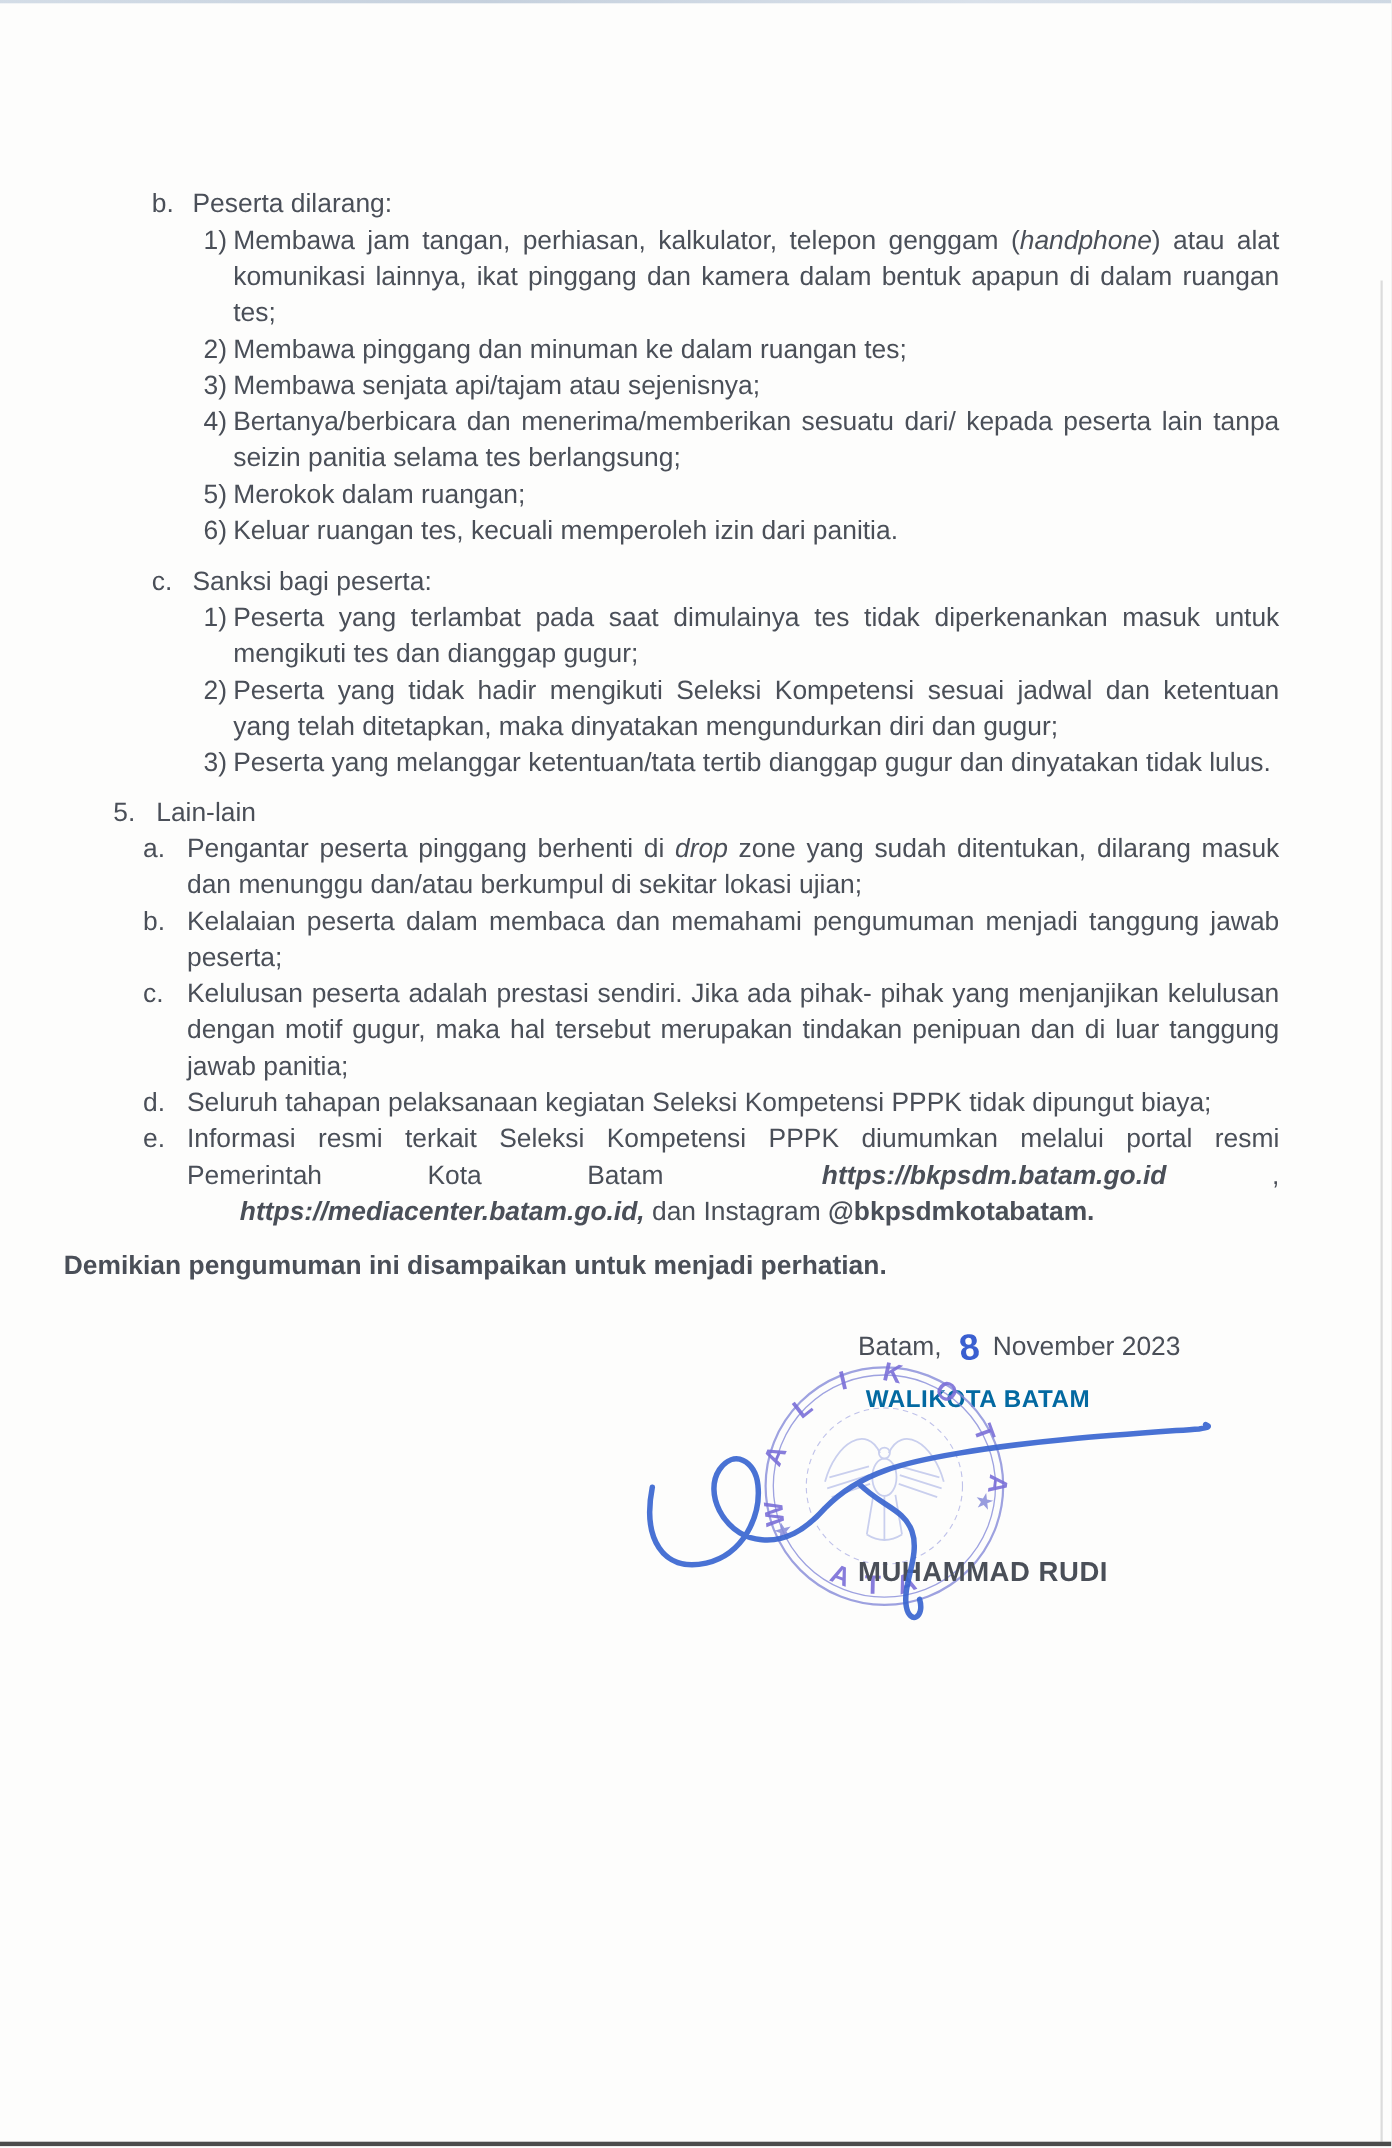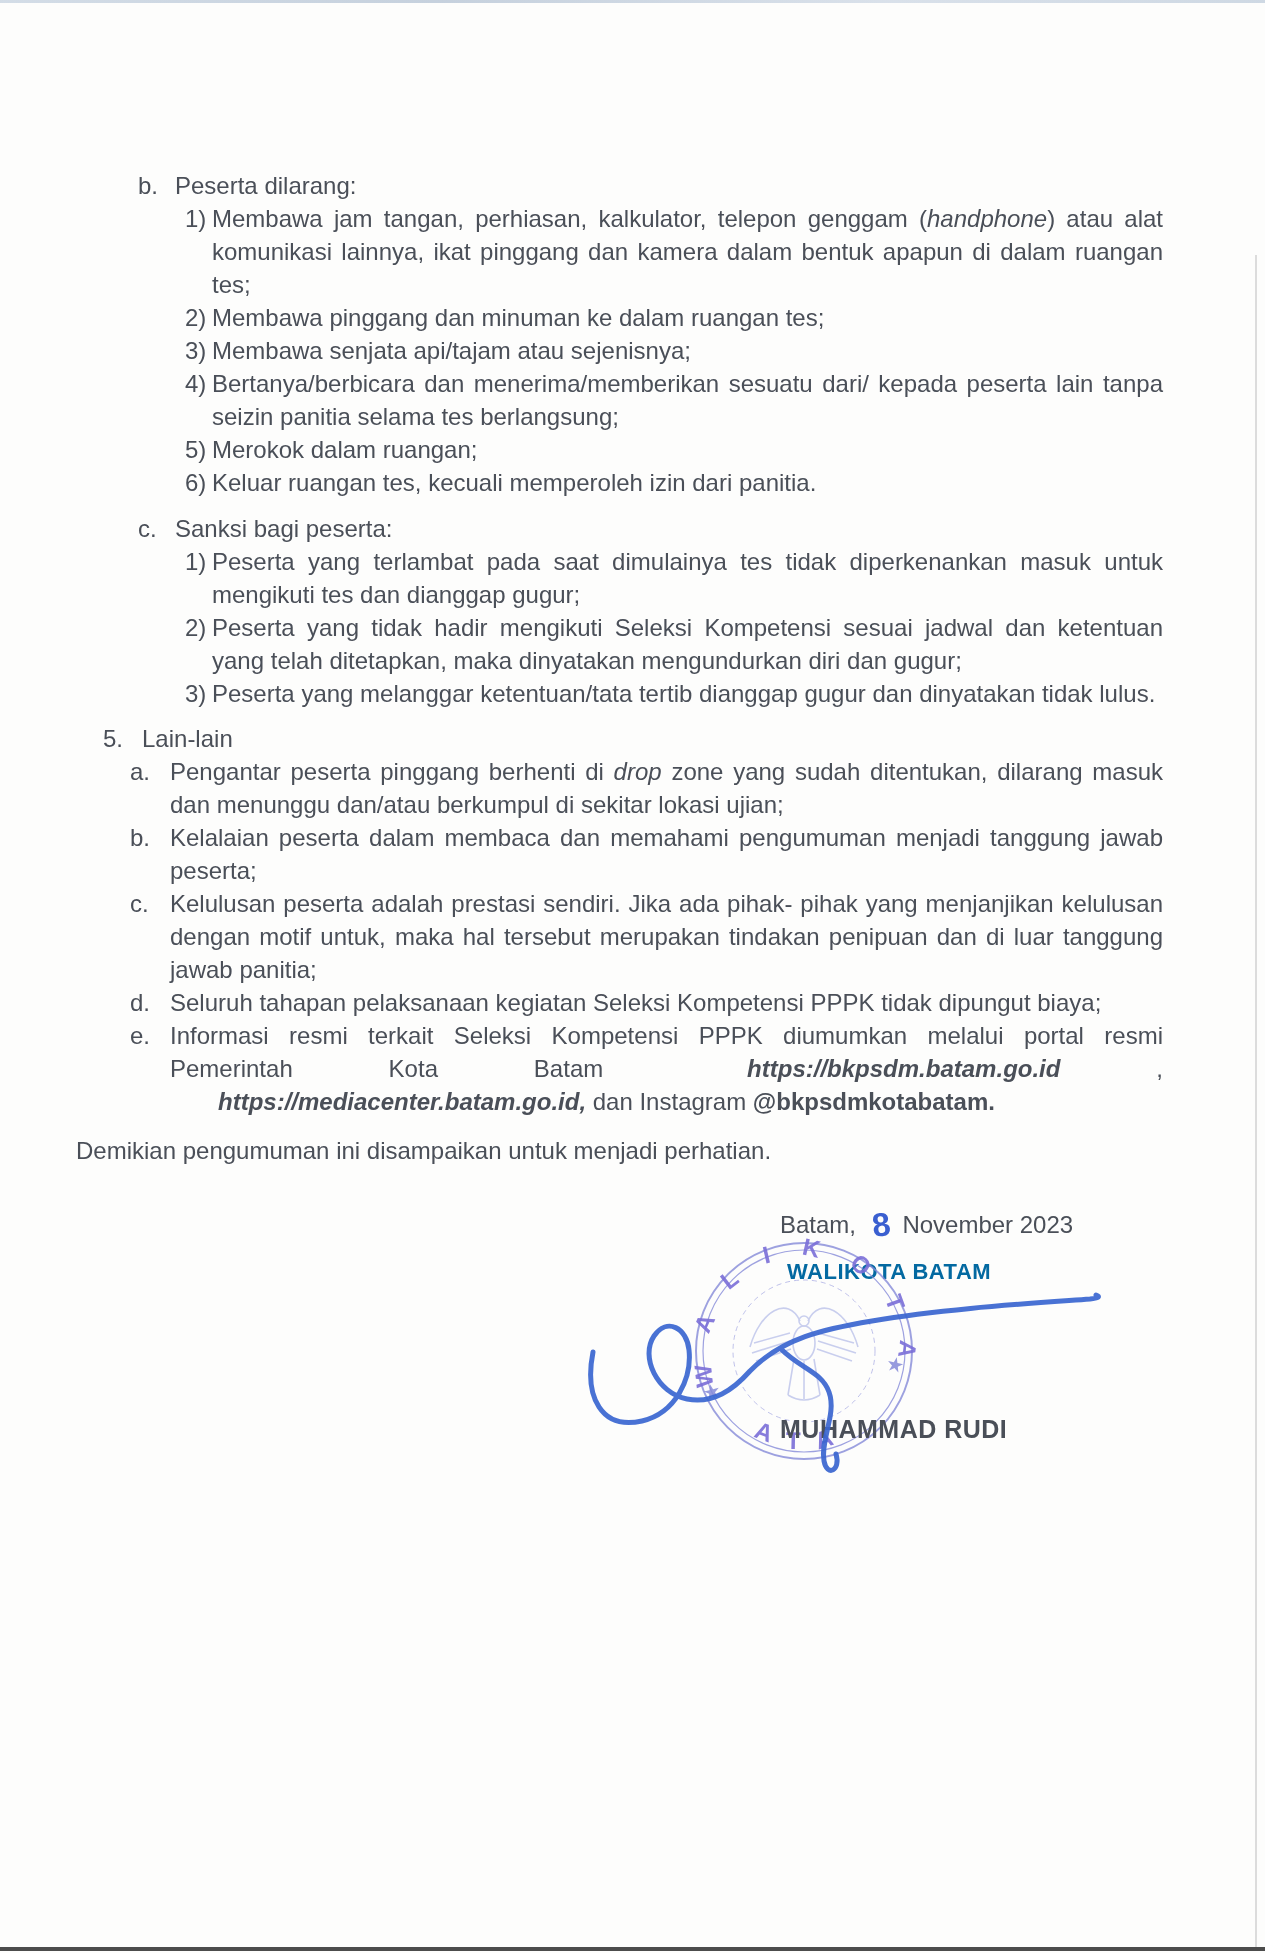--- a/index.html
+++ b/index.html
@@ -36,21 +36,21 @@
   .lvl-letter > .mk{width:37px;}
   .lvl-num{margin-left:185px;}
   .lvl-num > .mk{width:27px;}
   .lvl-sec{margin-left:103px;}
   .lvl-sec > .mk{width:39px;}
   .lvl-abc{margin-left:130px;}
   .lvl-abc > .mk{width:40px;}
   .body{flex:1;text-align:justify;margin:0;}
   .gap-md{margin-top:13px;}
   .gap-lg{margin-top:12px;}
-  .closing{margin-left:76px;margin-top:16px;}
+  .closing{margin-left:58px;margin-top:16px;font-weight:bold;}
   .it{font-style:italic;margin-top:36px;}
   .bi{font-weight:bold;font-style:italic;margin-left:48px;}
   .b{font-weight:bold;}
   
   .sig-area{position:absolute;left:560px;top:1200px;width:600px;height:310px;}
   .sig-date{position:absolute;left:220px;top:8px;white-space:nowrap;display:flex;align-items:center;}
   .sig-city{display:inline-block;}
   .day8{
     display:inline-block;color:#3a5fd0;font-size:33px;line-height:30px;
     transform:rotate(-7deg);margin:0 12px 0 16px;font-weight:bold;
@@ -122,21 +122,21 @@
     <div class="li lvl-abc">
       <span class="mk">a.</span>
       <p class="body"><span>Pengantar peserta pinggang berhenti di </span><span class="it">drop</span><span> zone yang sudah ditentukan, dilarang masuk dan menunggu dan/atau berkumpul di sekitar lokasi ujian;</span></p>
     </div>
     <div class="li lvl-abc">
       <span class="mk">b.</span>
       <p class="body">Kelalaian peserta dalam membaca dan memahami pengumuman menjadi tanggung jawab peserta;</p>
     </div>
     <div class="li lvl-abc">
       <span class="mk">c.</span>
-      <p class="body">Kelulusan peserta adalah prestasi sendiri. Jika ada pihak- pihak yang menjanjikan kelulusan dengan motif untuk, maka hal tersebut merupakan tindakan penipuan dan di luar tanggung jawab panitia;</p>
+      <p class="body">Kelulusan peserta adalah prestasi sendiri. Jika ada pihak- pihak yang menjanjikan kelulusan dengan motif gugur, maka hal tersebut merupakan tindakan penipuan dan di luar tanggung jawab panitia;</p>
     </div>
     <div class="li lvl-abc">
       <span class="mk">d.</span>
       <p class="body">Seluruh tahapan pelaksanaan kegiatan Seleksi Kompetensi PPPK tidak dipungut biaya;</p>
     </div>
     <div class="li lvl-abc">
       <span class="mk">e.</span>
       <p class="body"><span>Informasi resmi terkait Seleksi Kompetensi PPPK diumumkan melalui portal resmi Pemerintah Kota Batam </span><span class="bi">https://bkpsdm.batam.go.id</span><span> , </span><span class="bi">https://mediacenter.batam.go.id,</span><span> dan Instagram </span><span class="b">@bkpsdmkotabatam.</span></p>
     </div>
 

